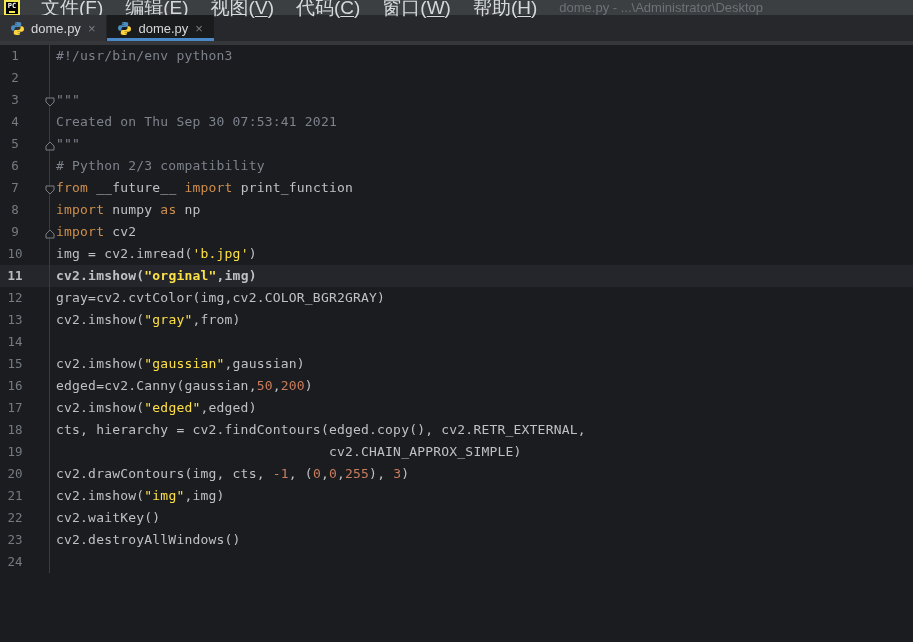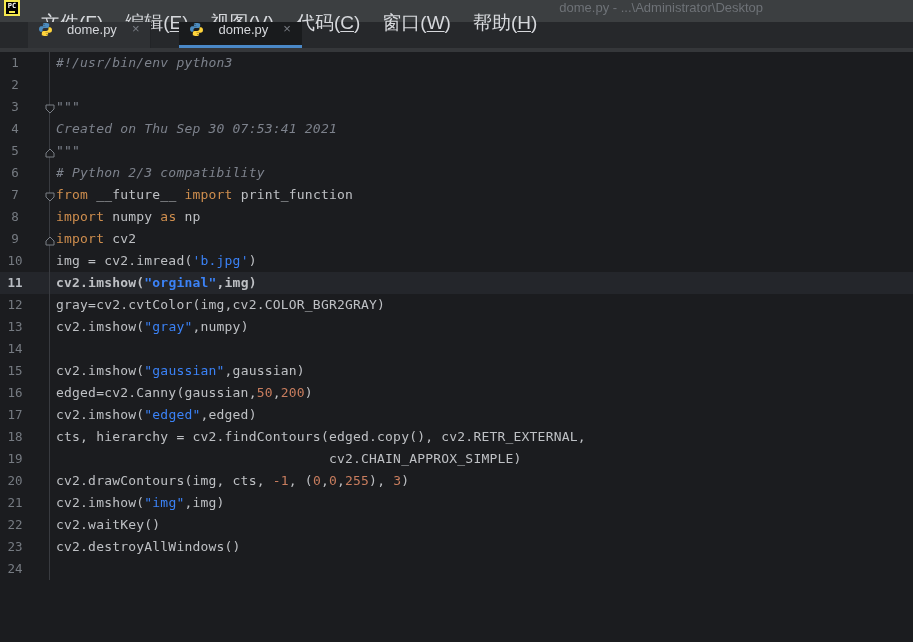--- a/index.html
+++ b/index.html
@@ -1,58 +1,58 @@
 <!DOCTYPE html>
 <html><head>
 <meta charset="utf-8">
 <style>
   * { margin:0; padding:0; box-sizing:border-box; }
   html,body { width:913px; height:642px; overflow:hidden; background:#1B1C1F;
               font-family:"Liberation Sans", sans-serif; }
 
   
-  .titlebar { height:22px; background:#3C3F41; display:flex; }
+  .titlebar { height:15px; background:#3C3F41; display:flex; align-items:center; }
   .pc-icon { width:16px; height:16px; margin:0 10px 0 4px; background:#000;
              border:2px solid #F5E94E; display:flex; flex-direction:column;
              align-items:center; justify-content:center; flex:0 0 auto; }
   .pc-icon .pc-txt { color:#fff; font-size:7px; font-weight:bold; line-height:7px;
                      font-family:"DejaVu Sans Mono", monospace; }
   .pc-icon .pc-dash { width:6px; height:2px; background:#F5E94E; margin-top:1px; }
   .menu-item { color:#D6D8DC; font-size:19px; padding:12px 11px; line-height:22px; cursor:default; }
   .menu-item u { text-decoration:underline; text-underline-offset:2px; }
   .win-title { color:#6E7277; font-size:13px; margin-left:11px; white-space:nowrap; }
 
   
   .tabbar { height:26px; background:#26282B; display:flex; }
   .tabbar-edge { height:4px; background:#35373A; }
-  .tab { display:flex; padding:0 10px; gap:14px; position:relative;
-         cursor:pointer;margin-left:28px; }
+  .tab { display:flex; align-items:center; padding:0 10px; gap:6px; position:relative;
+         cursor:pointer; }
   .tab.inactive { background:#2F3134; border-right:1px solid #222427; }
   .tab.active { background:#191B1D; }
   .tab.active::after { content:""; position:absolute; left:0; right:0; bottom:0;
                        height:3px; background:#4A88C7; }
   .tab-label { color:#D5D7DB; font-size:13px; }
   .tab-close { color:#7A7E85; font-size:13px; line-height:13px; padding:0 1px; }
   .py-ico { width:15px; height:15px; flex:0 0 auto; }
 
   
   .editor { position:relative; height:592px; background:#1B1C1F; overflow:hidden;
             font-family:"DejaVu Sans Mono","Liberation Mono",monospace; }
   .row { display:flex; height:22px; line-height:22px; }
   .row.current { background:#24262B;font-weight:bold; }
   .gutter { width:50px; flex:0 0 auto; border-right:1px solid #393B40;
             position:relative; display:flex; }
   .ln { width:30px; text-align:center; font-size:12.5px; color:#767B82; }
   .row.current .ln { color:#B9BDC3; }
   .fold { position:absolute; left:43px; top:4px; width:14px; height:14px; z-index:2; }
   .code { white-space:pre; font-size:13px; padding-left:6px; color:#BEC0C4;
           letter-spacing:0.2px; }
-  .tok-com { color:#7D828C; font-style:italic; }
+  .tok-com { color:#7D828C; }
   .tok-kw  { color:#CF8E4E; }
-  .tok-str { color:#3b82f6; }
+  .tok-str { color:#fde047; }
   .tok-num { color:#C87D5E; }
   .tok-txt { color:#BEC0C4; }
 </style>
 </head>
 <body>
 
 <div class="titlebar">
   <div class="pc-icon">
     <span class="pc-txt">PC</span>
     <span class="pc-dash"></span>
@@ -168,21 +168,21 @@
     <div class="row">
       <div class="gutter">
         <span class="ln">12</span>
       </div>
       <div class="code"><span class="tok-txt">gray=cv2.cvtColor(img,cv2.COLOR_BGR2GRAY)</span></div>
     </div>
     <div class="row">
       <div class="gutter">
         <span class="ln">13</span>
       </div>
-      <div class="code"><span class="tok-txt">cv2.imshow(</span><span class="tok-str">"gray"</span><span class="tok-txt">,numpy)</span></div>
+      <div class="code"><span class="tok-txt">cv2.imshow(</span><span class="tok-str">"gray"</span><span class="tok-txt">,from)</span></div>
     </div>
     <div class="row">
       <div class="gutter">
         <span class="ln">14</span>
       </div>
     </div>
     <div class="row">
       <div class="gutter">
         <span class="ln">15</span>
       </div>

